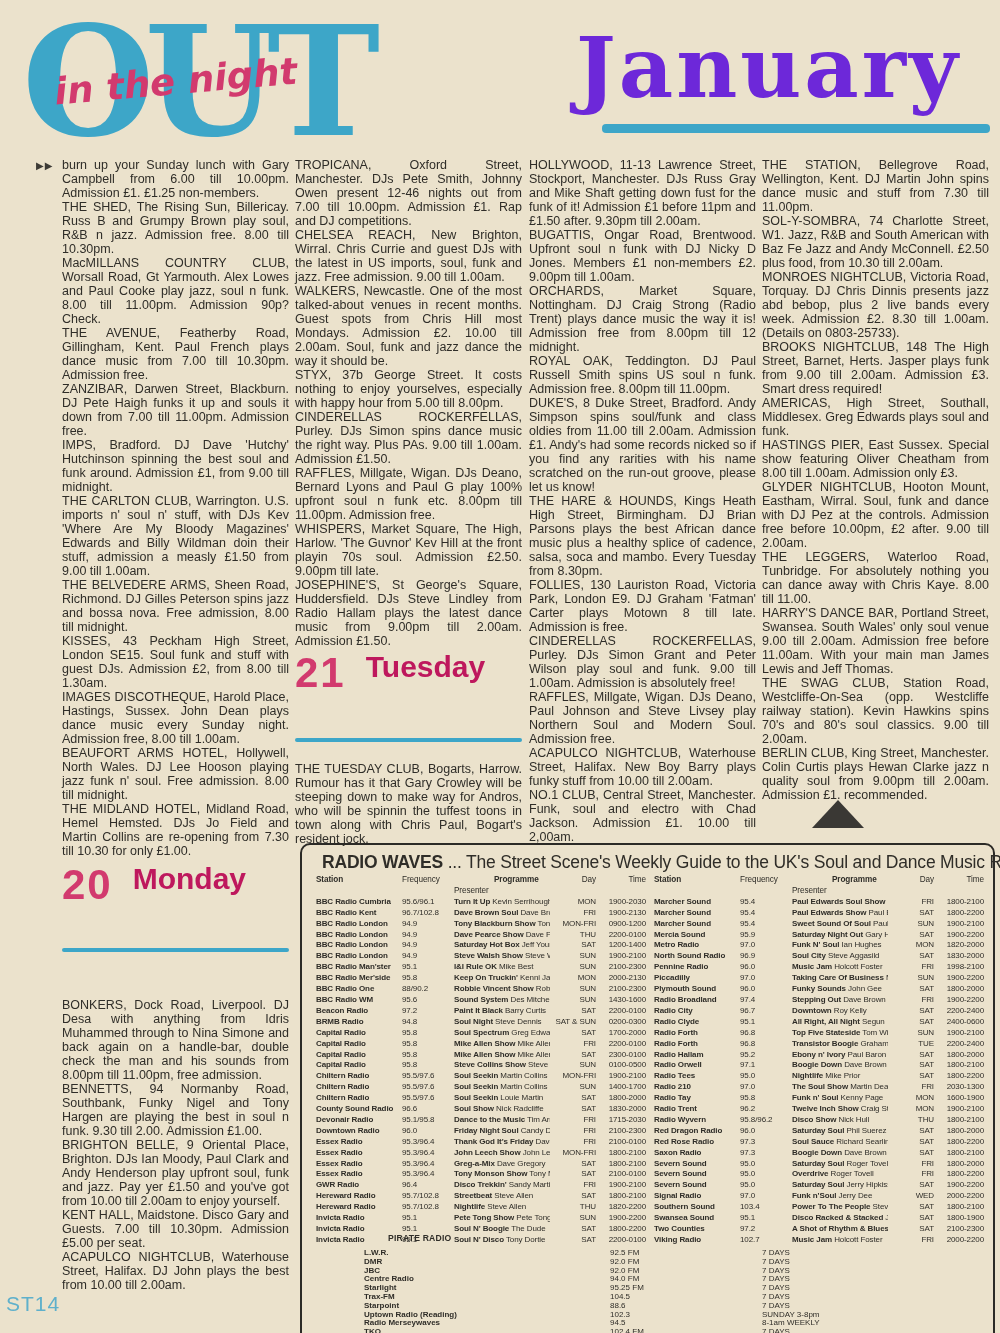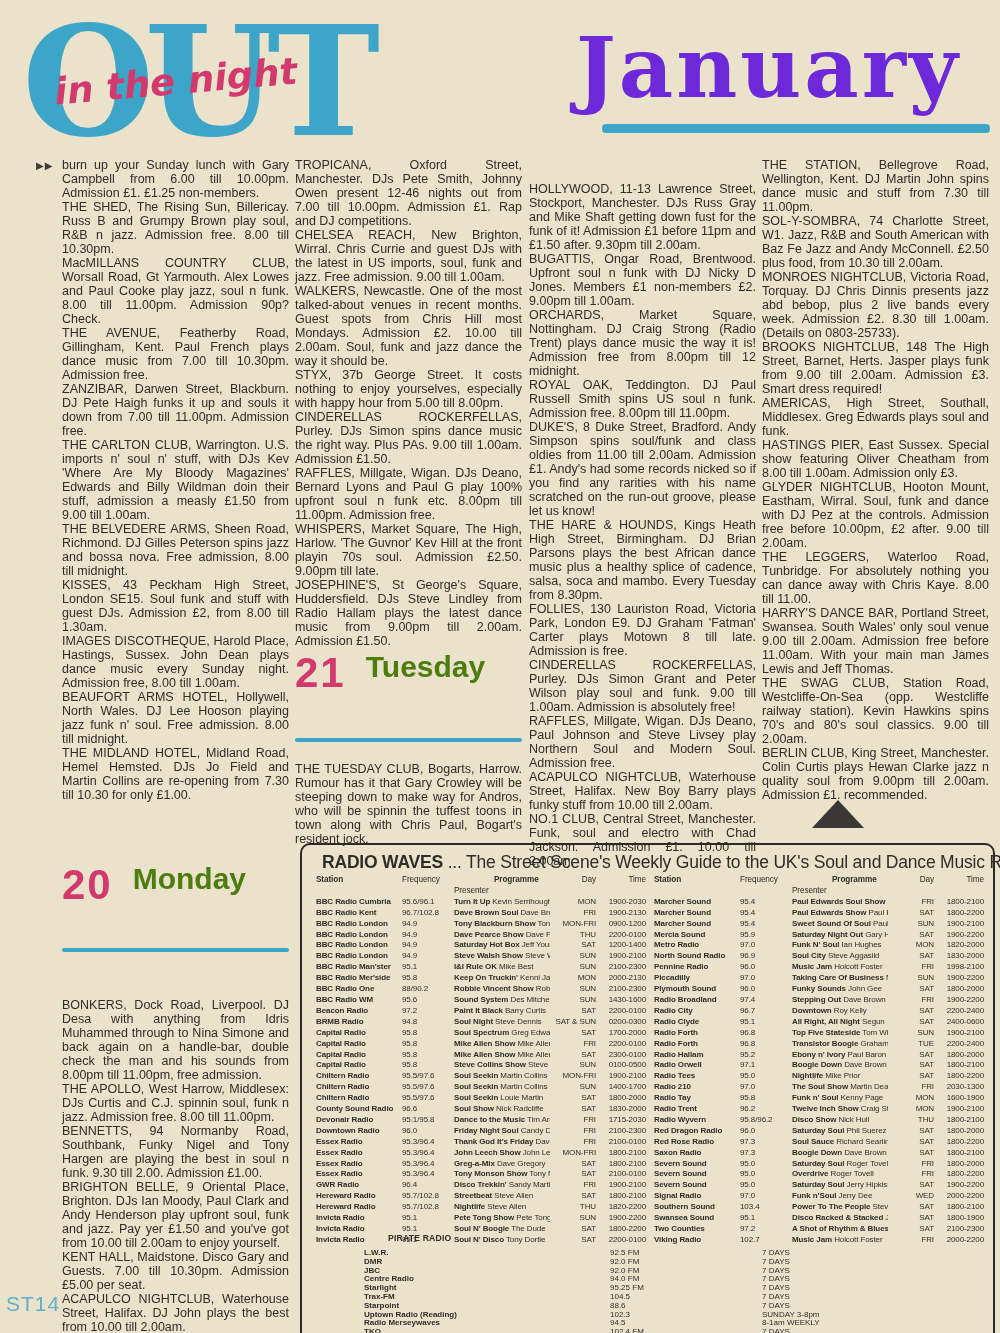--- a/index.html
+++ b/index.html
@@ -13,29 +13,29 @@
   #month{position:absolute;left:576px;top:26px;font-family:"DejaVu Serif",serif;font-weight:bold;
             font-size:84px;line-height:1;color:#6d28d9;letter-spacing:3px;}
   #month-rule{position:absolute;left:602px;top:124px;width:388px;height:9px;background:#3da6c8;border-radius:4px;}
   
   .col{position:absolute;width:227px;font-size:12.5px;line-height:14px;text-align:justify;text-align-last:left;}
   .listing{margin:0;}
   #col1-top{left:62px;top:158px;}
   #col1-bottom{left:62px;top:998px;}
   #col2-top{left:295px;top:158px;}
   #col2-bottom{left:295px;top:762px;}
-  #col3{left:529px;top:158px;margin-top:24px;}
+  #col3{left:529px;top:158px;}
   #col4{left:762px;top:158px;}
   #cont-arrows{position:absolute;left:36px;top:160px;font-size:10px;color:#3d3b36;letter-spacing:1px;}
   
   .day-head{position:absolute;white-space:nowrap;}
   #day20{left:62px;top:862px;}
   #day21{left:295px;top:650px;}
   .day-num{font-size:42px;font-weight:bold;color:#d23a6e;line-height:1;letter-spacing:2px;}
-  .day-name{font-size:30px;font-weight:bold;color:#4d7c0f;margin-left:20px;vertical-align:10px;}
+  .day-name{font-size:30px;font-weight:bold;color:#be185d;margin-left:20px;vertical-align:10px;}
   .day-rule{position:absolute;width:227px;height:4px;background:#3da6c8;border-radius:2px;}
   #day20-rule{left:62px;top:948px;}
   #day21-rule{left:295px;top:738px;}
   
   #up-triangle{position:absolute;left:812px;top:800px;width:0;height:0;
                border-left:26px solid transparent;border-right:26px solid transparent;
                border-bottom:28px solid #3a3834;}
   
   #radio-box{position:absolute;left:300px;top:843px;width:691px;height:520px;
              border:2px solid #2b2a26;border-radius:10px;}
@@ -71,36 +71,36 @@
   <div id="month-rule"></div>
 
   <div id="cont-arrows">▶▶</div>
 
   <div class="col" id="col1-top">
       <p class="listing">burn up your Sunday lunch with Gary Campbell from 6.00 till 10.00pm. Admission £1. £1.25 non-members.</p>
       <p class="listing">THE SHED, The Rising Sun, Billericay. Russ B and Grumpy Brown play soul, R&amp;B n jazz. Admission free. 8.00 till 10.30pm.</p>
       <p class="listing">MacMILLANS COUNTRY CLUB, Worsall Road, Gt Yarmouth. Alex Lowes and Paul Cooke play jazz, soul n funk. 8.00 till 11.00pm. Admission 90p? Check.</p>
       <p class="listing">THE AVENUE, Featherby Road, Gillingham, Kent. Paul French plays dance music from 7.00 till 10.30pm. Admission free.</p>
       <p class="listing">ZANZIBAR, Darwen Street, Blackburn. DJ Pete Haigh funks it up and souls it down from 7.00 till 11.00pm. Admission free.</p>
+      <p class="listing">IMPS, Bradford. DJ Dave 'Hutchy' Hutchinson spinning the best soul and funk around. Admission £1, from 9.00 till midnight.</p>
       <p class="listing">THE CARLTON CLUB, Warrington. U.S. imports n' soul n' stuff, with DJs Kev 'Where Are My Bloody Magazines' Edwards and Billy Wildman doin their stuff, admission a measly £1.50 from 9.00 till 1.00am.</p>
       <p class="listing">THE BELVEDERE ARMS, Sheen Road, Richmond. DJ Gilles Peterson spins jazz and bossa nova. Free admission, 8.00 till midnight.</p>
       <p class="listing">KISSES, 43 Peckham High Street, London SE15. Soul funk and stuff with guest DJs. Admission £2, from 8.00 till 1.30am.</p>
       <p class="listing">IMAGES DISCOTHEQUE, Harold Place, Hastings, Sussex. John Dean plays dance music every Sunday night. Admission free, 8.00 till 1.00am.</p>
       <p class="listing">BEAUFORT ARMS HOTEL, Hollywell, North Wales. DJ Lee Hooson playing jazz funk n' soul. Free admission. 8.00 till midnight.</p>
       <p class="listing">THE MIDLAND HOTEL, Midland Road, Hemel Hemsted. DJs Jo Field and Martin Collins are re-opening from 7.30 till 10.30 for only £1.00.</p>
     </div>
 
   <div class="day-head" id="day20">
     <span class="day-num">20</span><span class="day-name">Monday</span>
   </div>
   <div class="day-rule" id="day20-rule"></div>
 
   <div class="col" id="col1-bottom">
       <p class="listing">BONKERS, Dock Road, Liverpool. DJ Desa with anything from Idris Muhammed through to Nina Simone and back again on a handle-bar, double check the man and his sounds from 8.00pm till 11.00pm, free admission.</p>
-      <p class="listing">THE APOLLO, West Harrow, Middlesex: DJs Curtis and C.J. spinnin soul, funk n jazz. Admission free. 8.00 till 11.00pm.</p>
       <p class="listing">BENNETTS, 94 Normanby Road, Southbank, Funky Nigel and Tony Hargen are playing the best in soul n funk. 9.30 till 2.00. Admission £1.00.</p>
       <p class="listing">BRIGHTON BELLE, 9 Oriental Place, Brighton. DJs Ian Moody, Paul Clark and Andy Henderson play upfront soul, funk and jazz. Pay yer £1.50 and you've got from 10.00 till 2.00am to enjoy yourself.</p>
       <p class="listing">KENT HALL, Maidstone. Disco Gary and Guests. 7.00 till 10.30pm. Admission £5.00 per seat.</p>
       <p class="listing">ACAPULCO NIGHTCLUB, Waterhouse Street, Halifax. DJ John plays the best from 10.00 till 2.00am.</p>
     </div>
 
   <div class="col" id="col2-top">
       <p class="listing">TROPICANA, Oxford Street, Manchester. DJs Pete Smith, Johnny Owen present 12-46 nights out from 7.00 till 10.00pm. Admission £1. Rap and DJ competitions.</p>
       <p class="listing">CHELSEA REACH, New Brighton, Wirral. Chris Currie and guest DJs with the latest in US imports, soul, funk and jazz. Free admission. 9.00 till 1.00am.</p>
       <p class="listing">WALKERS, Newcastle. One of the most talked-about venues in recent months. Guest spots from Chris Hill most Mondays. Admission £2. 10.00 till 2.00am. Soul, funk and jazz dance the way it should be.</p>

